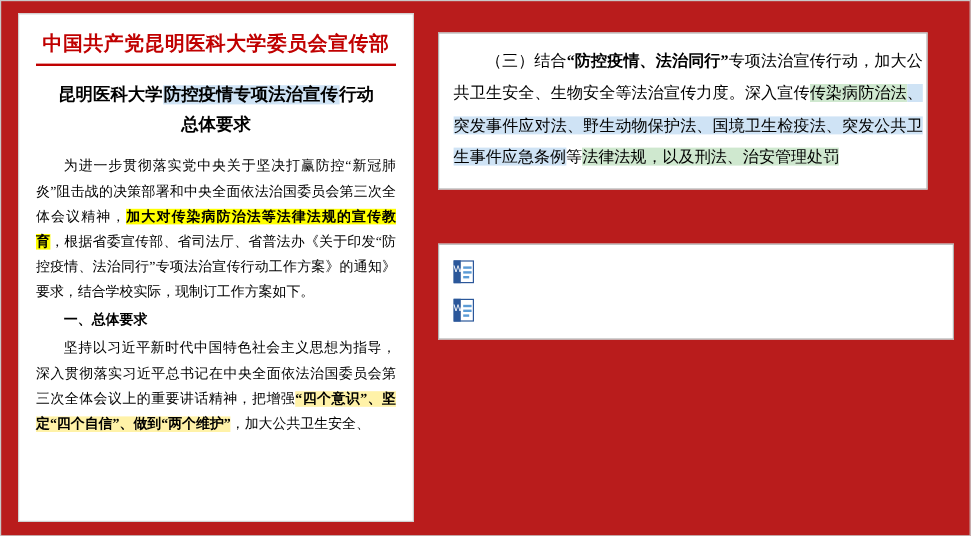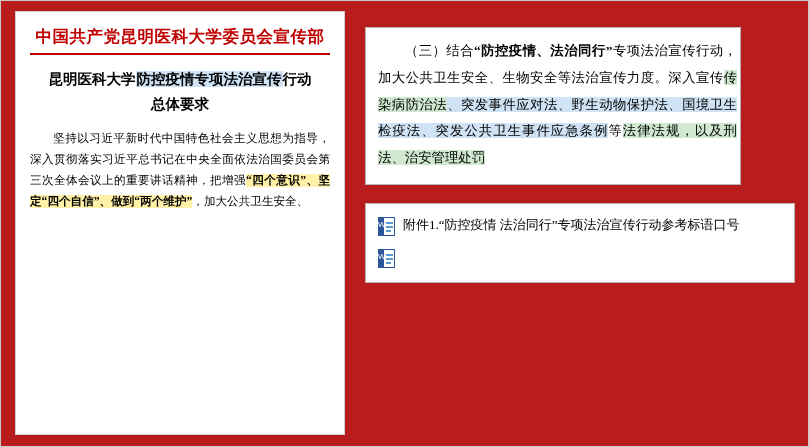--- a/index.html
+++ b/index.html
@@ -81,21 +81,21 @@
   }
   .hl-yellow { background: #ffff00; }
   .hl-yellow-soft { background: #fff2a8; }
   .bold { font-weight: bold; }
 
   
   .right-top {
     position: absolute;
     left: 364px;
     top: 26px;
-    width: 376px;
+    width: 408px;
     box-sizing: border-box;
     border: 1px solid #b3b3b3;
     background: #ffffff;
     padding: 10px 3px 12px 12px;
   }
   .right-top p {
     margin: 0;
     font-family: "Liberation Serif", serif;
     font-size: 13.4px;
     line-height: 2.0;
@@ -177,20 +177,24 @@
   <div class="left-panel">
     <div class="org-banner">中国共产党昆明医科大学委员会宣传部</div>
     <div class="org-rule"></div>
 
     <div class="doc-title">
       <span>昆明医科大学</span><span class="hl-blue">防控疫情专项法治宣传</span><span>行动</span><br>
       <span>总体要求</span>
     </div>
 
     <div class="body-text">
+      <p>
+        <span>为进一步贯彻落实党中央关于坚决打赢防控“新冠肺炎”阻击战的决策部署和中央全面依法治国委员会第三次全体会议精神，</span><span class="hl-yellow bold">加大对传染病防治法等法律法规的宣传教育</span><span>，根据省委宣传部、省司法厅、省普法办《关于印发“防控疫情、法治同行”专项法治宣传行动工作方案》的通知》要求，结合学校实际，现制订工作方案如下。</span>
+      </p>
+      <p class="sec-head">一、总体要求</p>
       <p>
         <span>坚持以习近平新时代中国特色社会主义思想为指导，深入贯彻落实习近平总书记在中央全面依法治国委员会第三次全体会议上的重要讲话精神，把增强</span><span class="hl-yellow-soft bold">“四个意识”、坚定“四个自信”、做到“两个维护”</span><span>，加大公共卫生安全、</span>
       </p>
     </div>
   </div>
 
   <div class="right-top">
     <p>
       <span>（三）结合</span><span class="bold">“防控疫情、法治同行”</span><span>专项法治宣传行动，加大公共卫生安全、生物安全等法治宣传力度。深入宣传</span><span class="hl-green">传染病防治法</span><span class="hl-lightblue">、突发事件应对法、野生动物保护法、国境卫生检疫法、突发公共卫生事件应急条例</span><span>等</span><span class="hl-green">法律法规，以及刑法、治安管理处罚</span>
     </p>
@@ -199,21 +203,20 @@
   <div class="right-bottom">
     <div class="attach-row">
       <span class="word-icon">
         <span class="sheet"></span>
           <span class="bar"></span>
           <span class="w">W</span>
         <span class="l1"></span>
           <span class="l2"></span>
           <span class="l3"></span>
       </span>
-      <span class="attach-text">附件1.“防控疫情 法治同行”专项法治宣传行动参考标语口号</span>
     </div>
     <div class="attach-row">
       <span class="word-icon">
         <span class="sheet"></span>
           <span class="bar"></span>
           <span class="w">W</span>
         <span class="l1"></span>
           <span class="l2"></span>
           <span class="l3"></span>
       </span>

